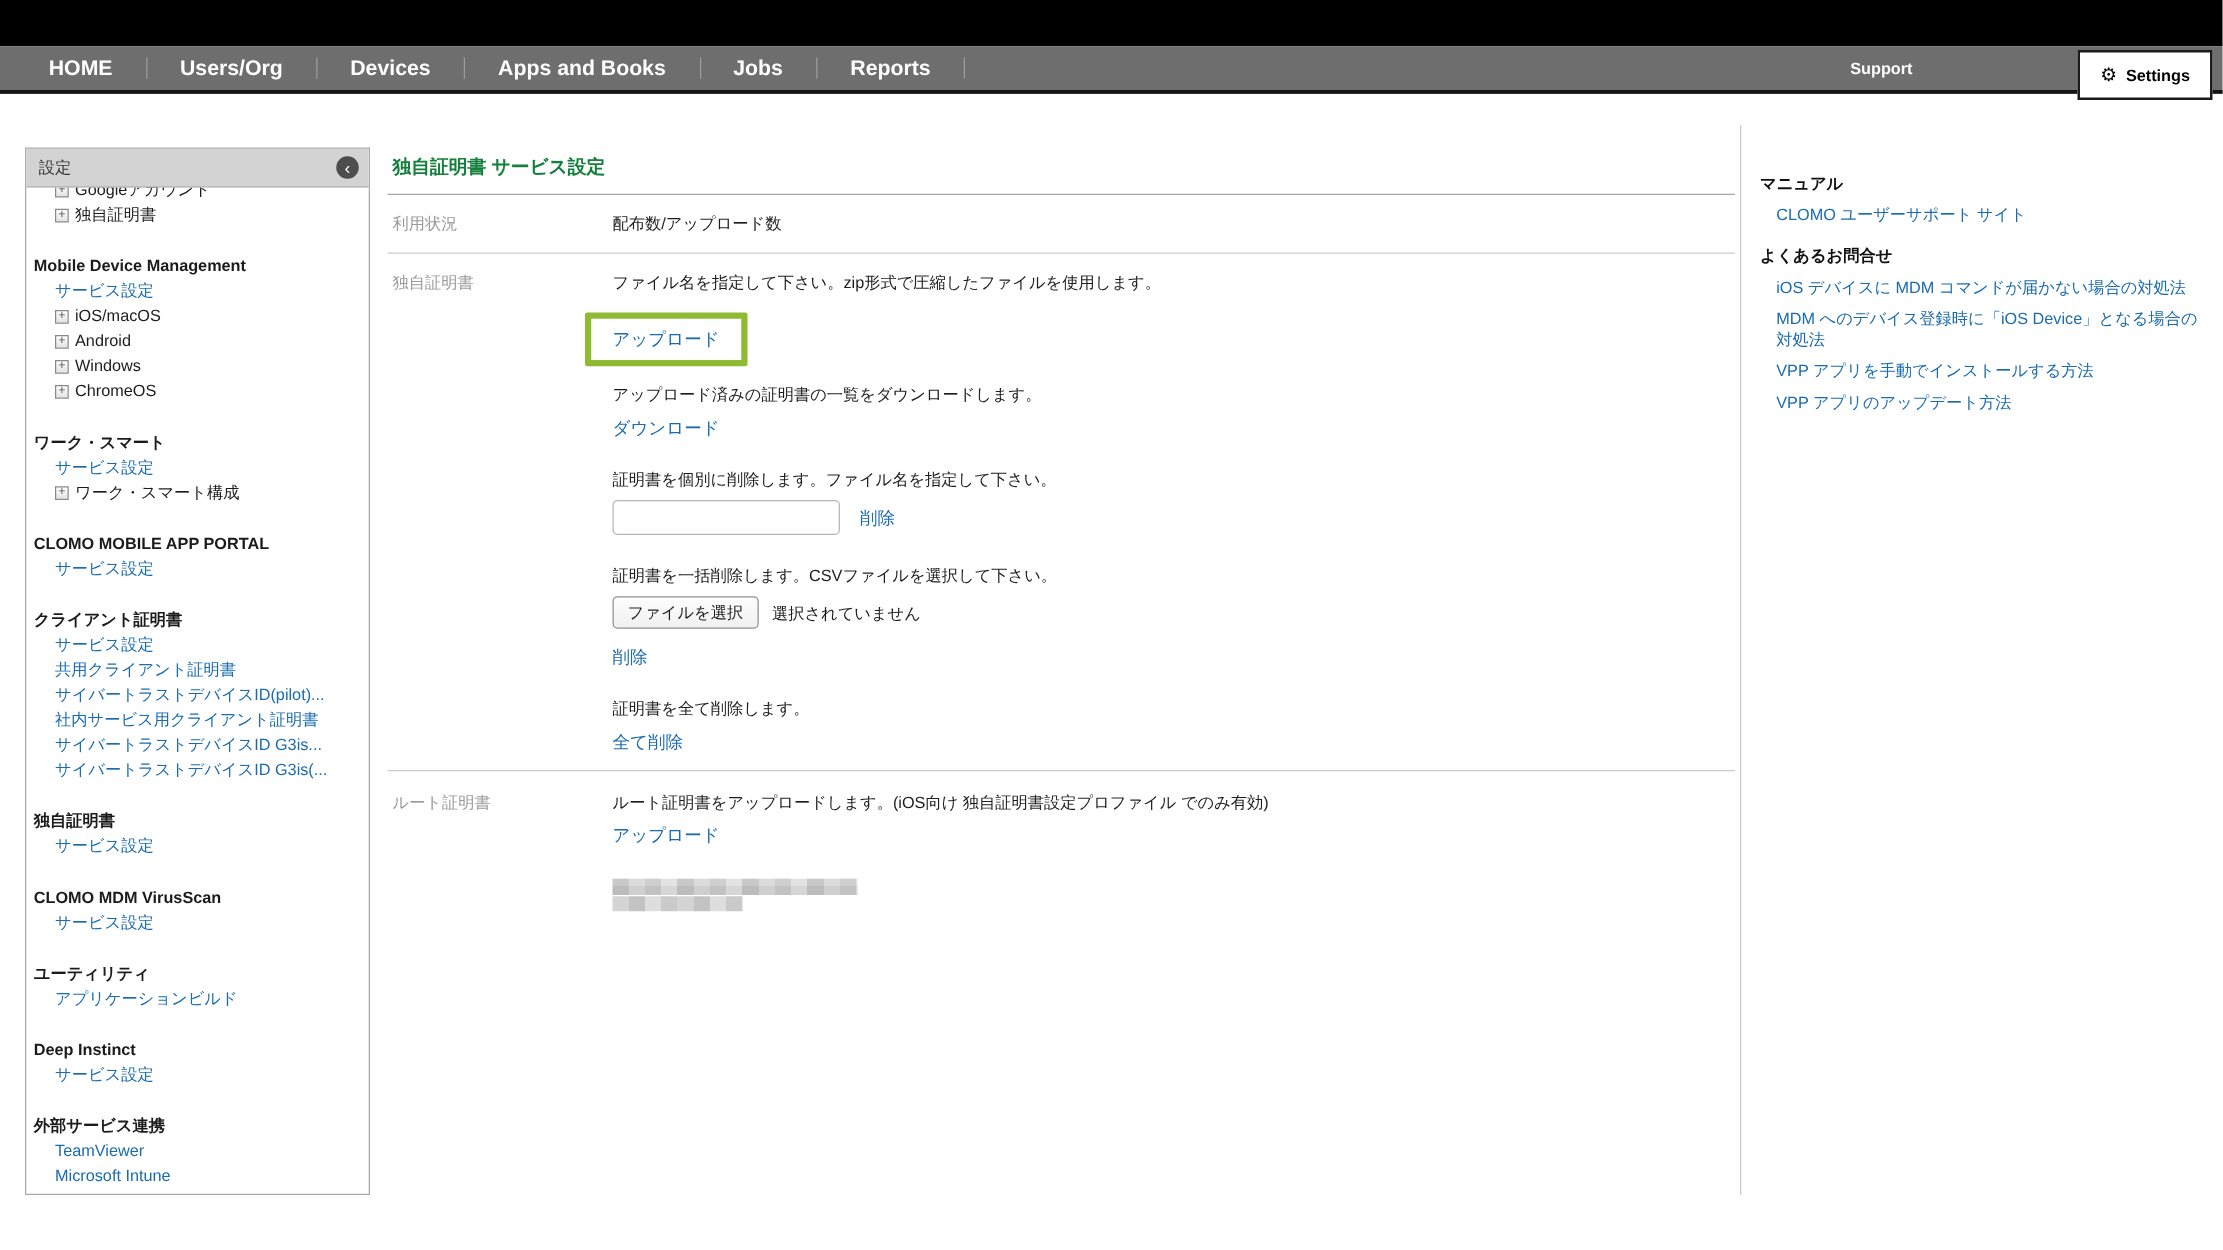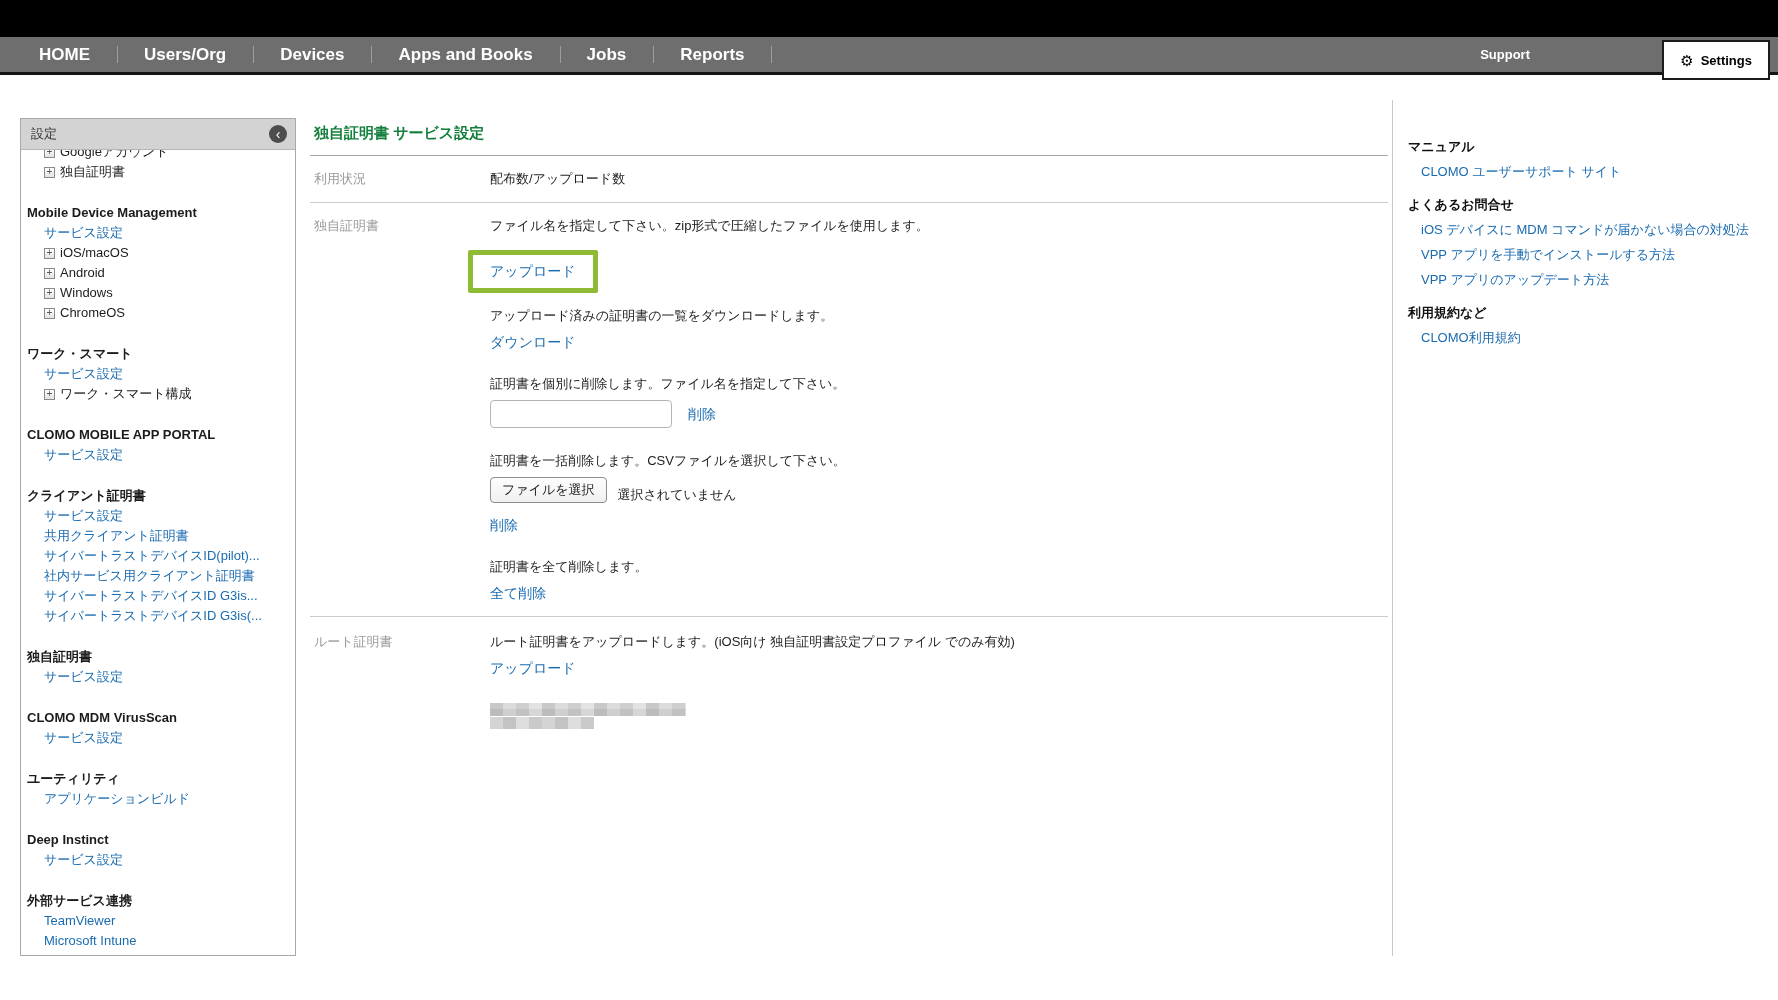--- a/index.html
+++ b/index.html
@@ -89,21 +89,21 @@
   .blk{margin-top:24px;}
   .desc{margin-bottom:10px !important;}
   .inline-link{font-size:14px;}
 
   .input-row{display:flex;align-items:center;gap:16px;margin-top:8px;}
   .text-input{
     width:182px;height:28px;border:1px solid #b5b5b5;border-radius:4px;
     padding:0 8px;font-size:13px;outline:none;box-sizing:border-box;
     font-family:"Liberation Sans","DejaVu Sans",sans-serif;
   }
-  .file-row{display:flex;align-items:flex-end;gap:11px;margin:8px 0 14px;}
+  .file-row{display:flex;align-items:center;gap:11px;margin:8px 0 14px;}
   .file-btn{
     border:1px solid #8d8d8d;border-radius:4px;background:linear-gradient(#fdfdfd,#f0f0f0);
     padding:3px 11px;font-size:13px;color:#1d1d1d;cursor:pointer;
     font-family:"Liberation Sans","DejaVu Sans",sans-serif;
   }
 
   .redact{margin-top:26px;}
   .redact-row1{
     width:196px;height:13px;
     background:
@@ -296,20 +296,17 @@
 </div>
 
 <div class="rightpanel">
   <div class="rp-section">
     <p class="rp-header">マニュアル</p>
     <a class="rp-link">CLOMO ユーザーサポート サイト</a>
   </div>
   <div class="rp-section">
     <p class="rp-header">よくあるお問合せ</p>
     <a class="rp-link">iOS デバイスに MDM コマンドが届かない場合の対処法</a>
+    <a class="rp-link">MDM へのデバイス登録時に「iOS Device」となる場合の対処法</a>
     <a class="rp-link">VPP アプリを手動でインストールする方法</a>
     <a class="rp-link">VPP アプリのアップデート方法</a>
   </div>
-  <div class="rp-section">
-    <p class="rp-header">利用規約など</p>
-    <a class="rp-link">CLOMO利用規約</a>
-  </div>
 </div>
 
 </body></html>

